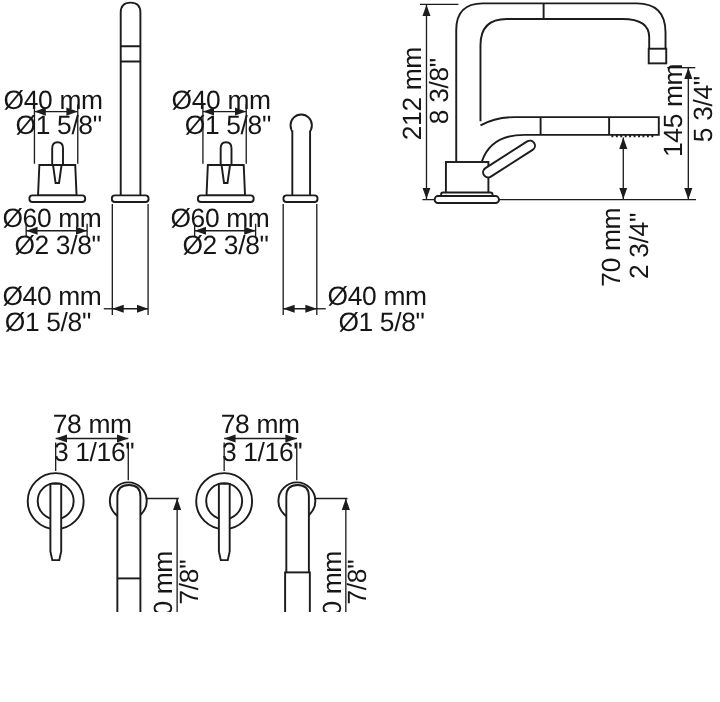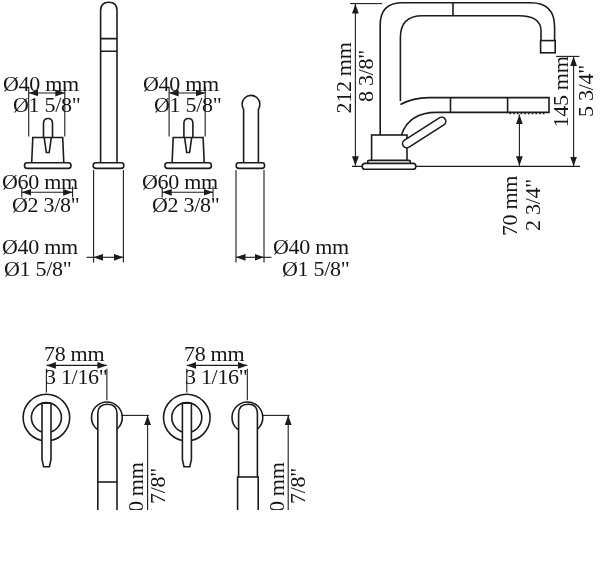--- a/index.html
+++ b/index.html
@@ -1,18 +1,18 @@
 <!DOCTYPE html>
 <html><head>
 <meta charset="utf-8">
 <style>
   *{margin:0;padding:0;box-sizing:border-box}
   html,body{background:#fff}
   #canvas{position:relative;width:600px;height:510px;background:#fff;overflow:hidden;
-          font-family:Liberation Serif, serif;color:#161616}
+          font-family:Liberation Sans, sans-serif;color:#161616}
   svg{position:absolute;left:0;top:0;display:block}
   .lbl{position:absolute;font-size:22px;line-height:21px;white-space:nowrap;letter-spacing:-0.3px}
   .vlbl{position:absolute;font-size:22px;line-height:22px;white-space:nowrap;letter-spacing:-0.3px;
         transform:translate(-50%,-50%) rotate(-90deg)}
 </style>
 </head>
 <body>
 
 <div id="canvas">
 

